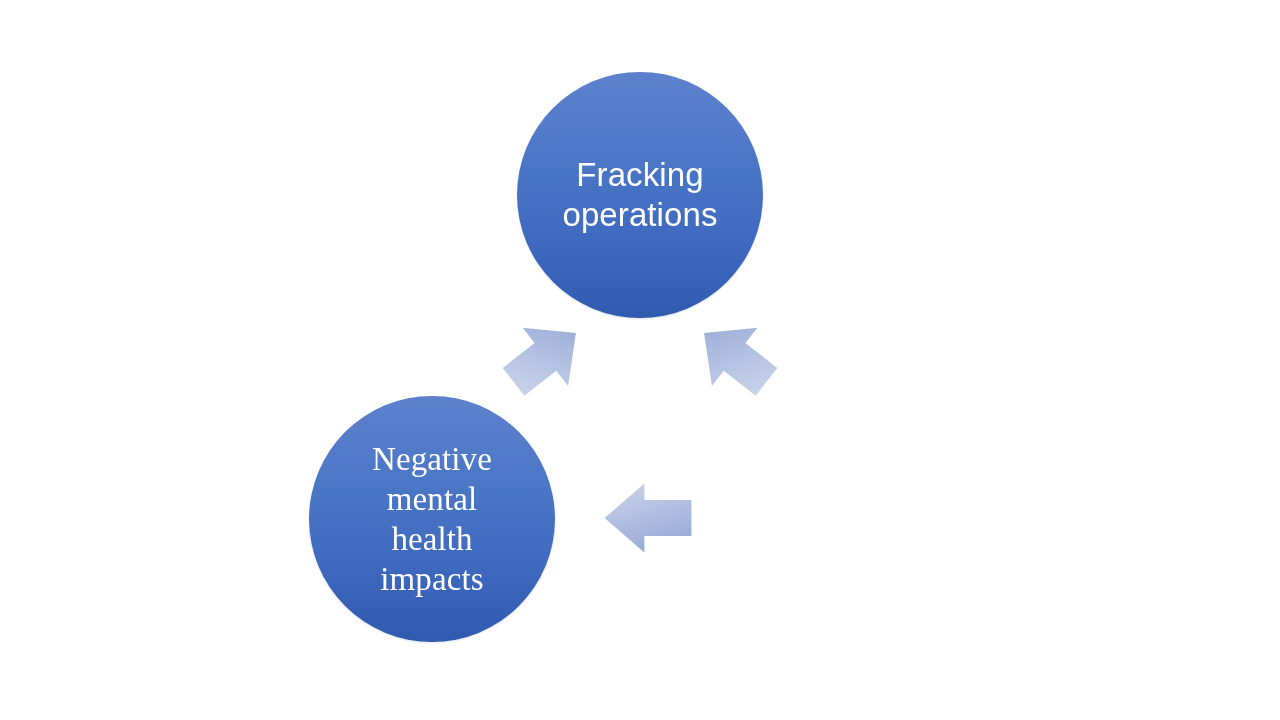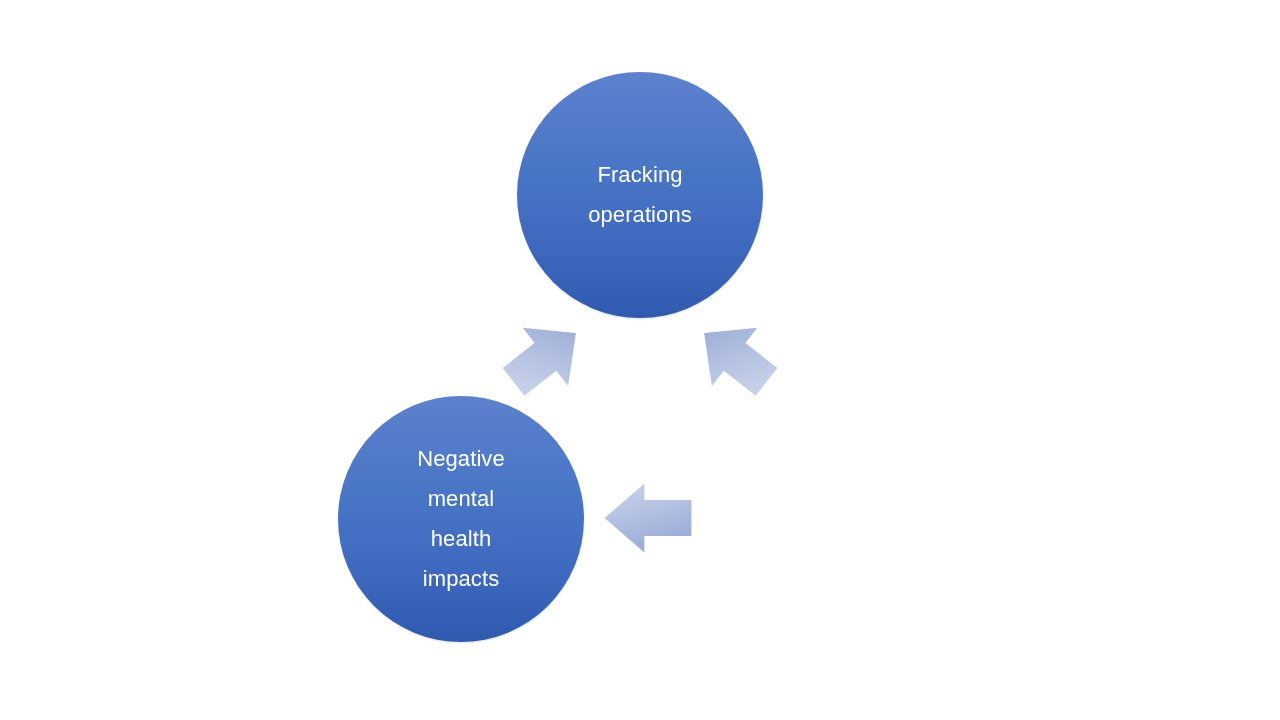--- a/index.html
+++ b/index.html
@@ -28,36 +28,37 @@
     border-radius: 50%;
     background: linear-gradient(180deg, #5d81cd 0%, #4a76c6 38%, #3f6ac0 68%, #2f5aae 100%);
     box-shadow: 0 1px 2px rgba(60,80,130,0.18);
     display: flex;
     align-items: center;
     justify-content: center;
     box-sizing: border-box;
   }
   .node-label {
     color: #ffffff;
-    font-size: 22px;
+    font-size: 33px;
     line-height: 40px;
     text-align: center;
     letter-spacing: 0.1px;
     white-space: pre-line;
     padding: 0 12px;
     font-weight: 400;
   }
 
   #node-fracking-operations {
     left: 517px;
     top: 72px;
   }
   #node-negative-mental-health {
-    left: 338px;
+    left: 309px;
     top: 396px;
+    font-family: Liberation Serif, serif;
   }
   #node-decreasing-green-spaces {
     left: 706px;
     top: 396px;
   }
 
   
   .arrow {
     position: absolute;
   }

